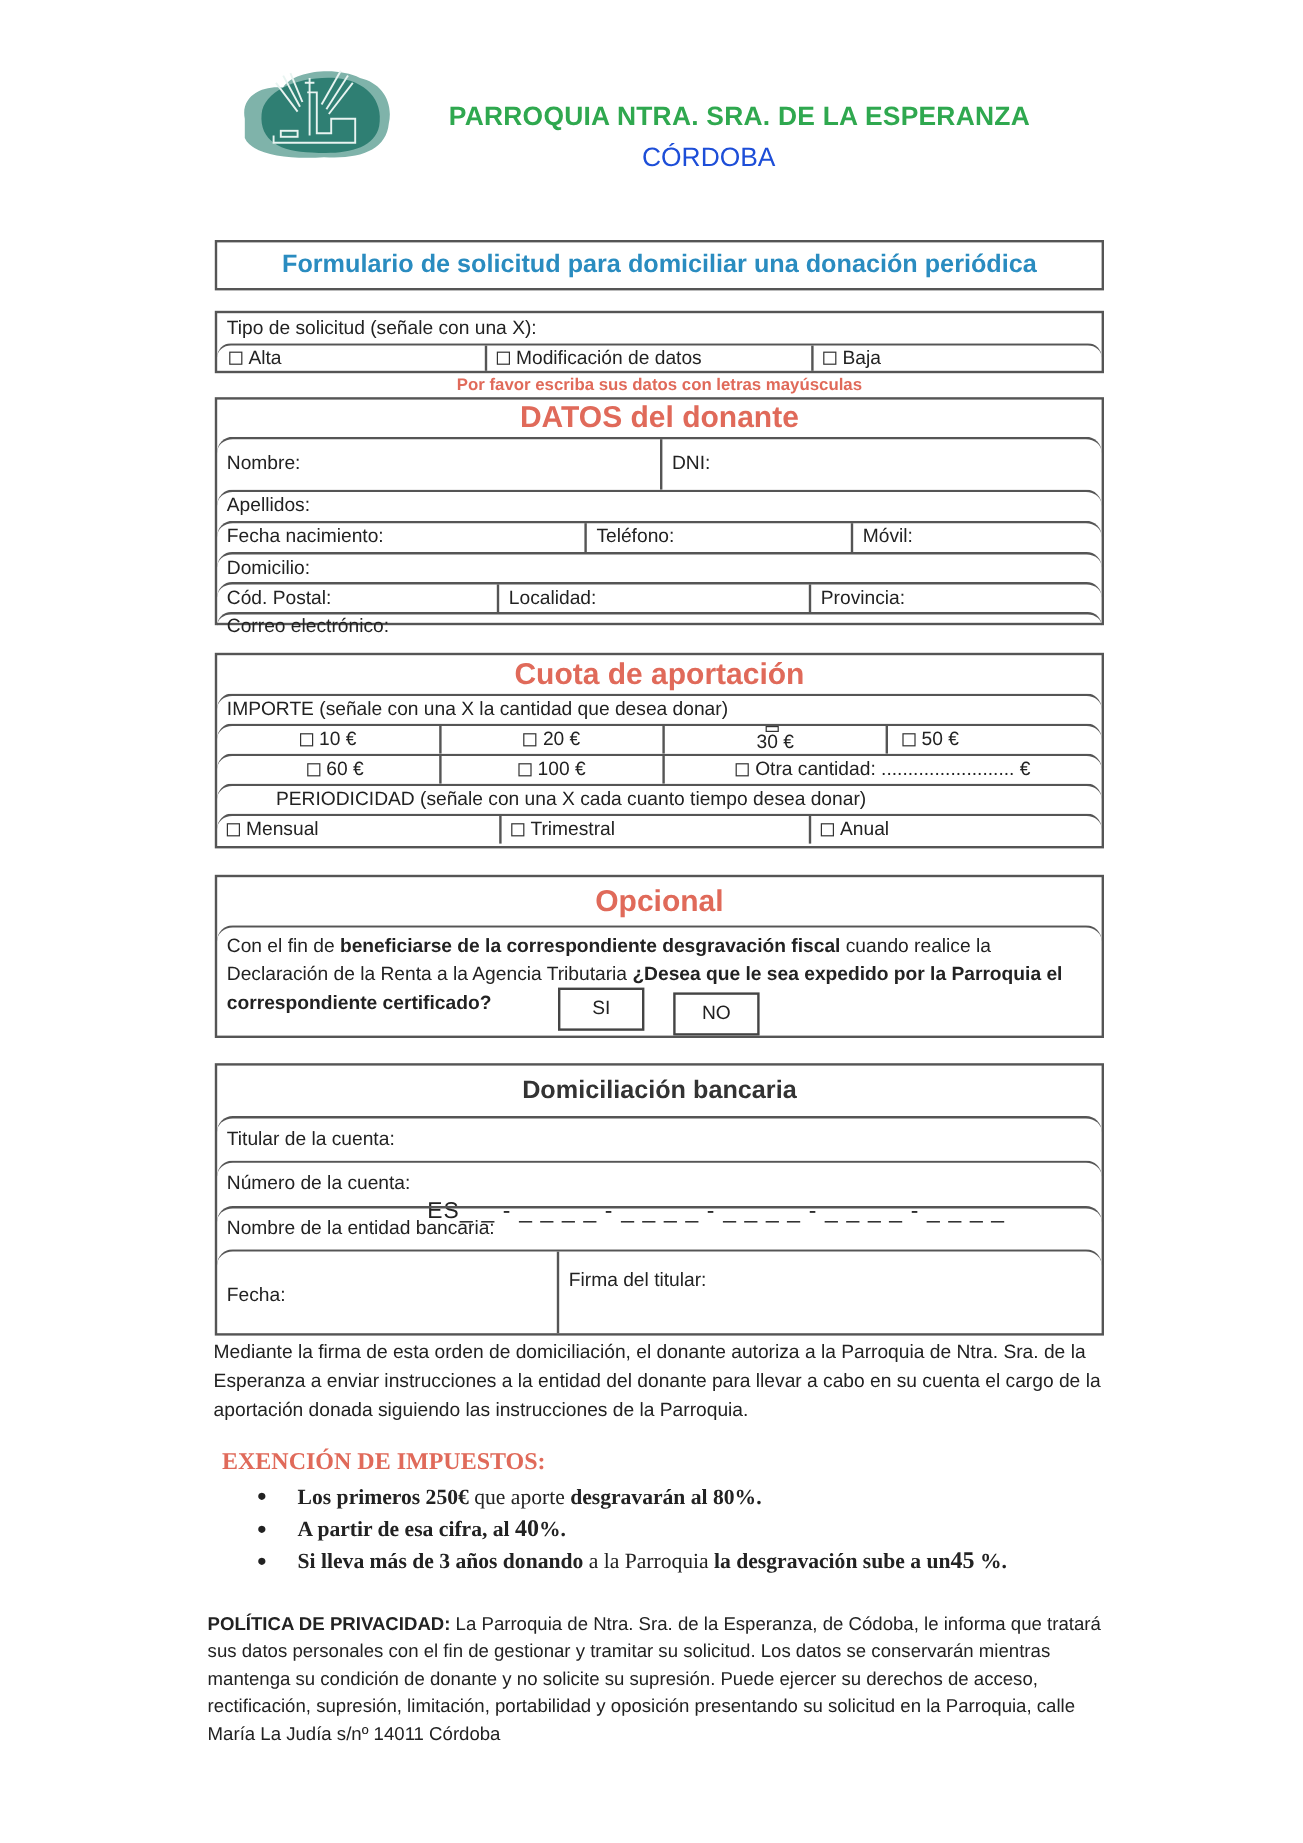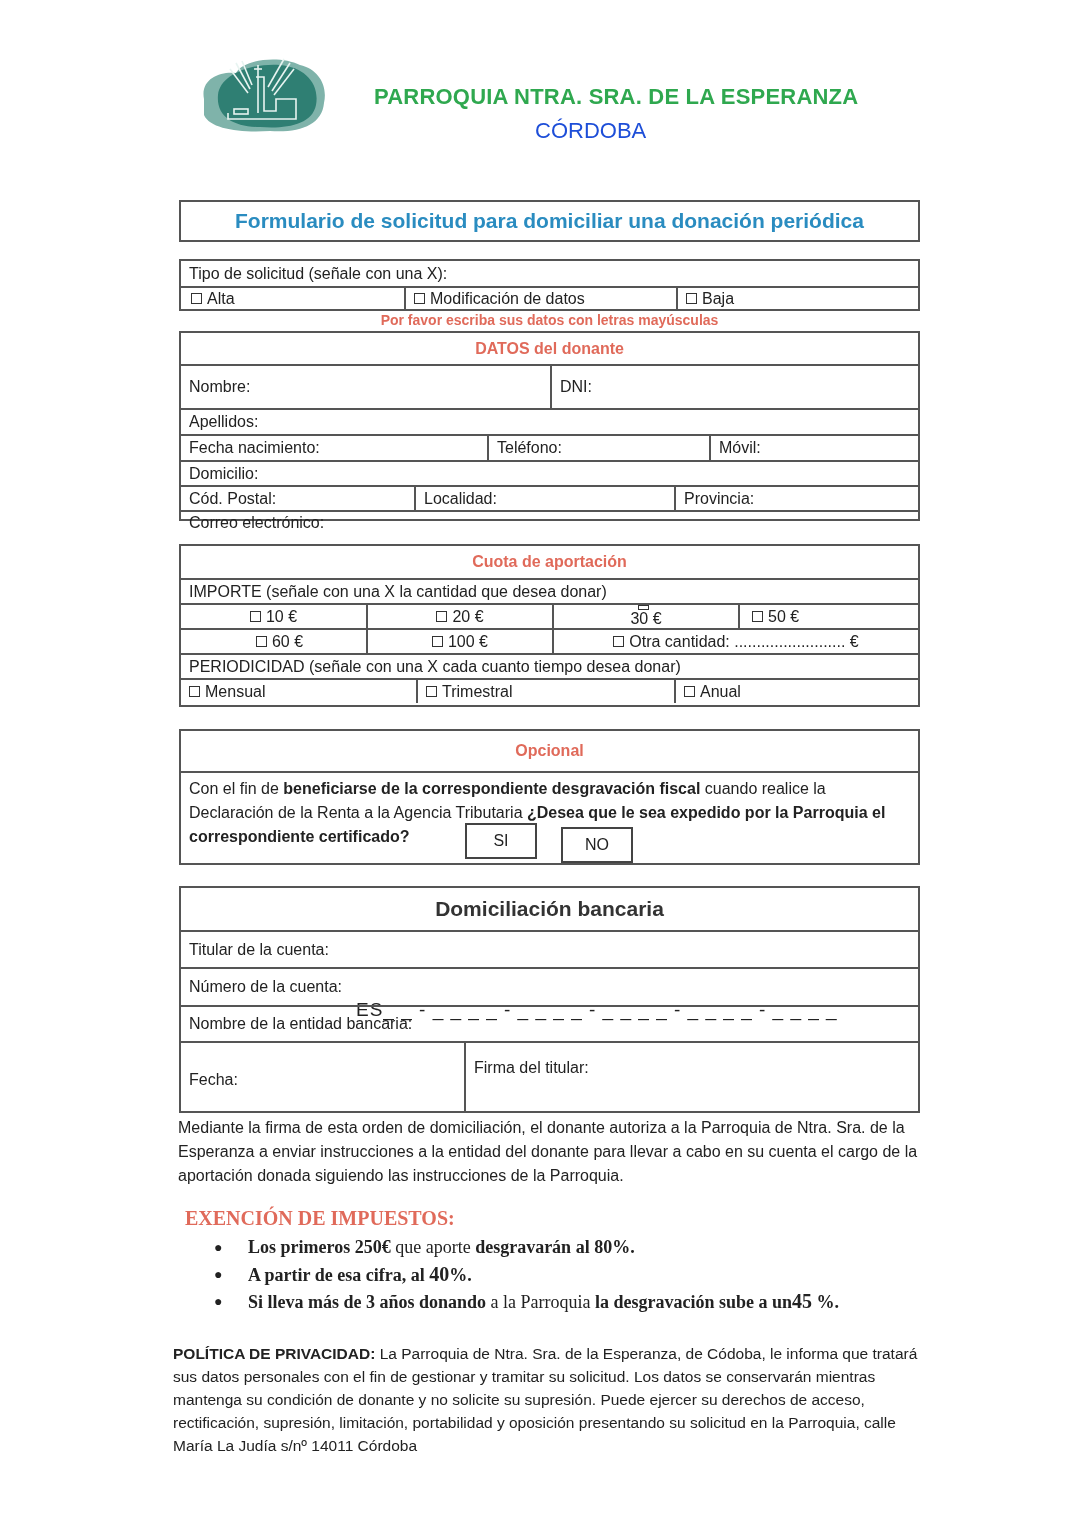--- a/index.html
+++ b/index.html
@@ -7,28 +7,28 @@
          font-family: "Liberation Sans", "DejaVu Sans", sans-serif; color: #222; }
   .abs { position: absolute; }
 
   
   .logo { left: 200px; top: 55px; width: 128px; height: 78px; }
   .org-name { left: 374px; top: 84px; font-size: 22px; font-weight: bold; color: #2fa84f; letter-spacing: 0.2px; }
   .org-city { left: 535px; top: 118px; font-size: 22px; color: #1d4ed8; }
 
   
   .box { position: absolute; left: 179px; width: 741px; border: 2px solid #555; box-sizing: border-box; background:#fff; }
-  .row { position: relative; border-top: 2px solid #555; box-sizing: border-box; display: flex; align-items: center; font-size: 16px; color: #222; }
+  .row { position: relative; border-top: 2px solid #555; box-sizing: border-box; display: flex; align-items: center; font-size: 16px; color: #222; border-radius: 13px; }
   .row:first-child { border-top: none; }
   .cell { height: 100%; display: flex; align-items: center; padding-left: 8px; box-sizing: border-box; border-left: 2px solid #555; white-space: nowrap; }
   .cell:first-child { border-left: none; }
   .cell.center { justify-content: center; padding-left: 0; }
 
   .title-blue { color: #2a8cc0; font-size: 21px; font-weight: bold; }
-  .title-red { color: #e06a5a; font-size: 16px; font-weight: bold; }
+  .title-red { color: #e06a5a; font-size: 25px; font-weight: bold; }
   .title-dark { color: #333; font-size: 21px; font-weight: bold; }
 
   .chk { display: inline-block; width: 11px; height: 11px; border: 1.5px solid #333; margin-right: 5px; vertical-align: -1px; box-sizing: border-box; }
 
   .note-red { left: 179px; width: 741px; top: 312px; text-align: center; color: #e06a5a; font-size: 14px; font-weight: bold; }
 
   .optional-text { font-size: 16px; line-height: 24px; padding: 4px 8px 0 8px; color: #222; }
   .yn-btn { position: absolute; border: 2px solid #444; box-sizing: border-box; display: flex; align-items: center; justify-content: center; font-size: 16px; background:#fff; cursor: pointer; }
 
   .para { left: 178px; width: 750px; top: 1116px; font-size: 16px; line-height: 24px; color: #222; }
@@ -154,21 +154,21 @@
       </div>
     <div class="cell center" style="width:186px;">
         <span class="chk"></span>
         <span>100 €</span>
       </div>
     <div class="cell center" style="flex:1;">
         <span class="chk"></span>
         <span>Otra cantidad: ......................... €</span>
       </div>
   </div>
-  <div class="row" style="height:25px;">
+  <div class="row" style="height:25px;padding-left:41px;">
     <div class="cell" style="width:100%;">PERIODICIDAD (señale con una X cada cuanto tiempo desea donar)</div>
   </div>
   <div class="row" style="height:25px;">
     <div class="cell" style="width:235px;">
         <span class="chk"></span>
         <span>Mensual</span>
       </div>
     <div class="cell" style="width:258px;">
         <span class="chk"></span>
         <span>Trimestral</span>

